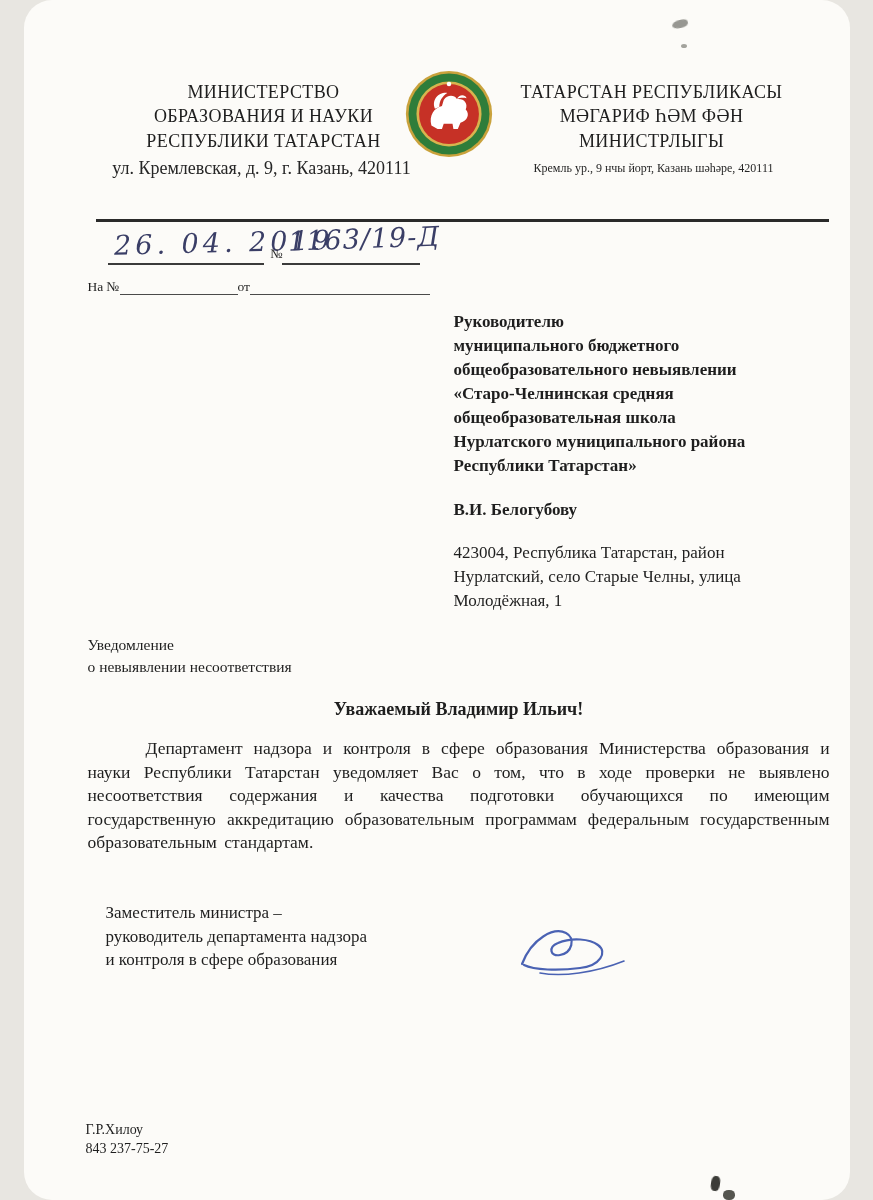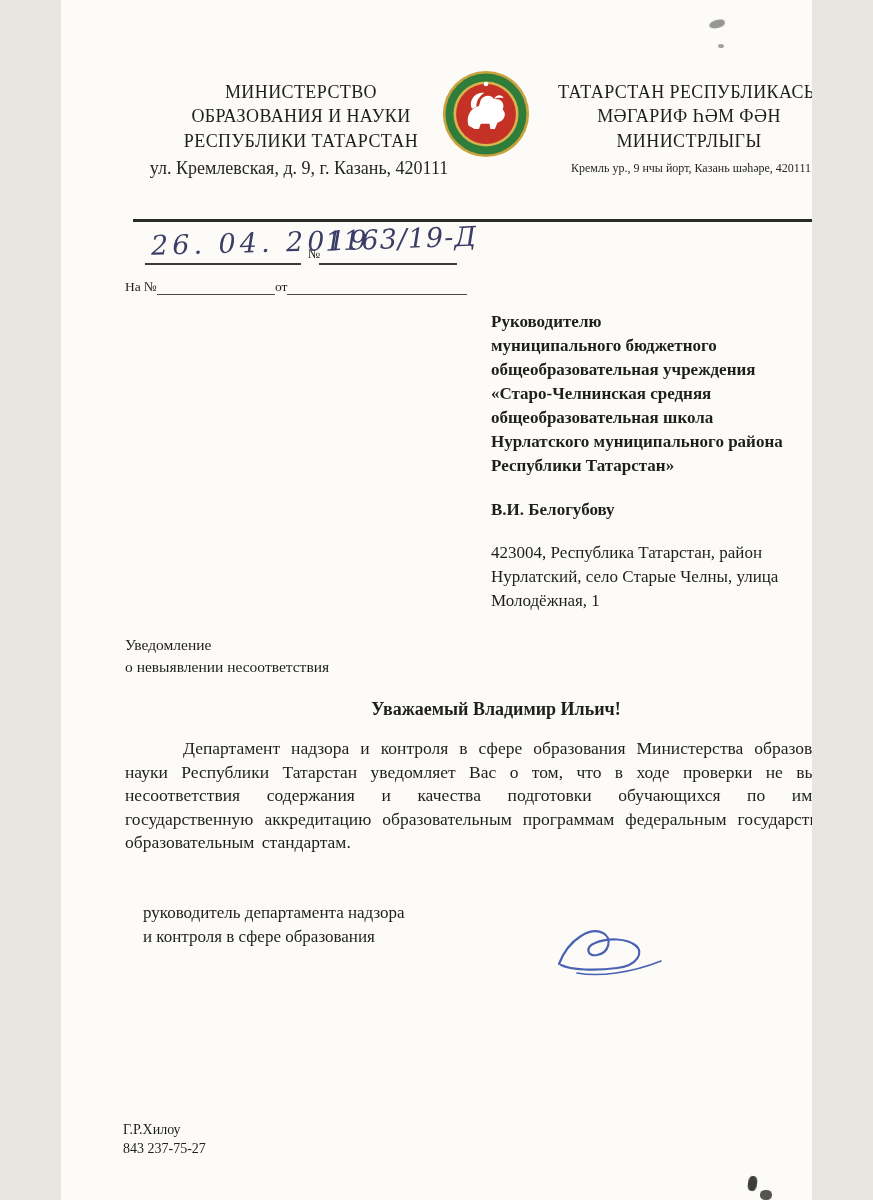--- a/index.html
+++ b/index.html
@@ -1,24 +1,25 @@
 <!DOCTYPE html>
 <html><head>
 <meta charset="utf-8">
 <style>
   * { margin:0; padding:0; box-sizing:border-box; }
   html,body { background:#e8e6e1; }
   .page {
     position:relative;
-    width:751px; height:1200px;
+    width:826px; height:1200px;
     margin:0 auto;
     background:#fcfbf8;
     overflow:hidden;
     font-family:"Liberation Serif", serif;
     color:#1e1e1e;
+    border-radius:28px;
   }
 
   
   .lh-left {
     position:absolute; left:100px; top:80px; width:280px;
     text-align:center; font-size:18px; line-height:1.35; letter-spacing:0.4px;
   }
   .lh-right {
     position:absolute; left:478px; top:80px; width:300px;
     text-align:center; font-size:18px; line-height:1.35; letter-spacing:0.4px;
@@ -130,38 +131,39 @@
   <div class="hand num-hand">1163/19-Д</div>
   <div class="num-underline"></div>
 
   <div class="na-line">
     <span>На №</span><span class="blank blank-1"></span><span>от</span><span class="blank blank-2"></span>
   </div>
 
   <div class="recipient">
     <div>Руководителю</div>
     <div>муниципального бюджетного</div>
-    <div>общеобразовательная учреждения</div>
+    <div>общеобразовательного невыявлении</div>
     <div>«Старо-Челнинская средняя</div>
     <div>общеобразовательная школа</div>
     <div>Нурлатского муниципального района</div>
     <div>Республики Татарстан»</div>
   </div>
   <div class="recipient-person">В.И. Белогубову</div>
   <div class="recipient-address">423004, Республика Татарстан, район Нурлатский, село Старые Челны, улица Молодёжная, 1</div>
 
   <div class="subject">
     <div>Уведомление</div>
     <div>о невыявлении несоответствия</div>
   </div>
 
   <div class="salutation">Уважаемый Владимир Ильич!</div>
   <p class="body-par">Департамент надзора и контроля в сфере образования Министерства образования и науки Республики Татарстан уведомляет Вас о том, что в ходе проверки не выявлено несоответствия содержания и качества подготовки обучающихся по имеющим государственную аккредитацию образовательным программам федеральным государственным образовательным стандартам.</p>
 
   <div class="sig-title">
+    <div>Заместитель министра –</div>
     <div>руководитель департамента надзора</div>
     <div>и контроля в сфере образования</div>
   </div>
 
   <div class="sig-scribble">
     <svg viewBox="0 0 118 60" width="118" height="60" aria-hidden="true">
       <path d="M10 42 C 20 16, 42 5, 54 11 C 64 16, 60 31, 48 33 C 38 35, 36 25, 46 21 C 60 15, 78 17, 86 23 C 96 30, 88 44, 68 46 C 46 49, 22 48, 12 43" stroke="#4a62b3" stroke-width="2.2" fill="none" stroke-linecap="round"></path>
       <path d="M28 51 C 50 55, 82 51, 112 39" stroke="#4a62b3" stroke-width="1.6" fill="none" stroke-linecap="round"></path>
     </svg>
   </div>

